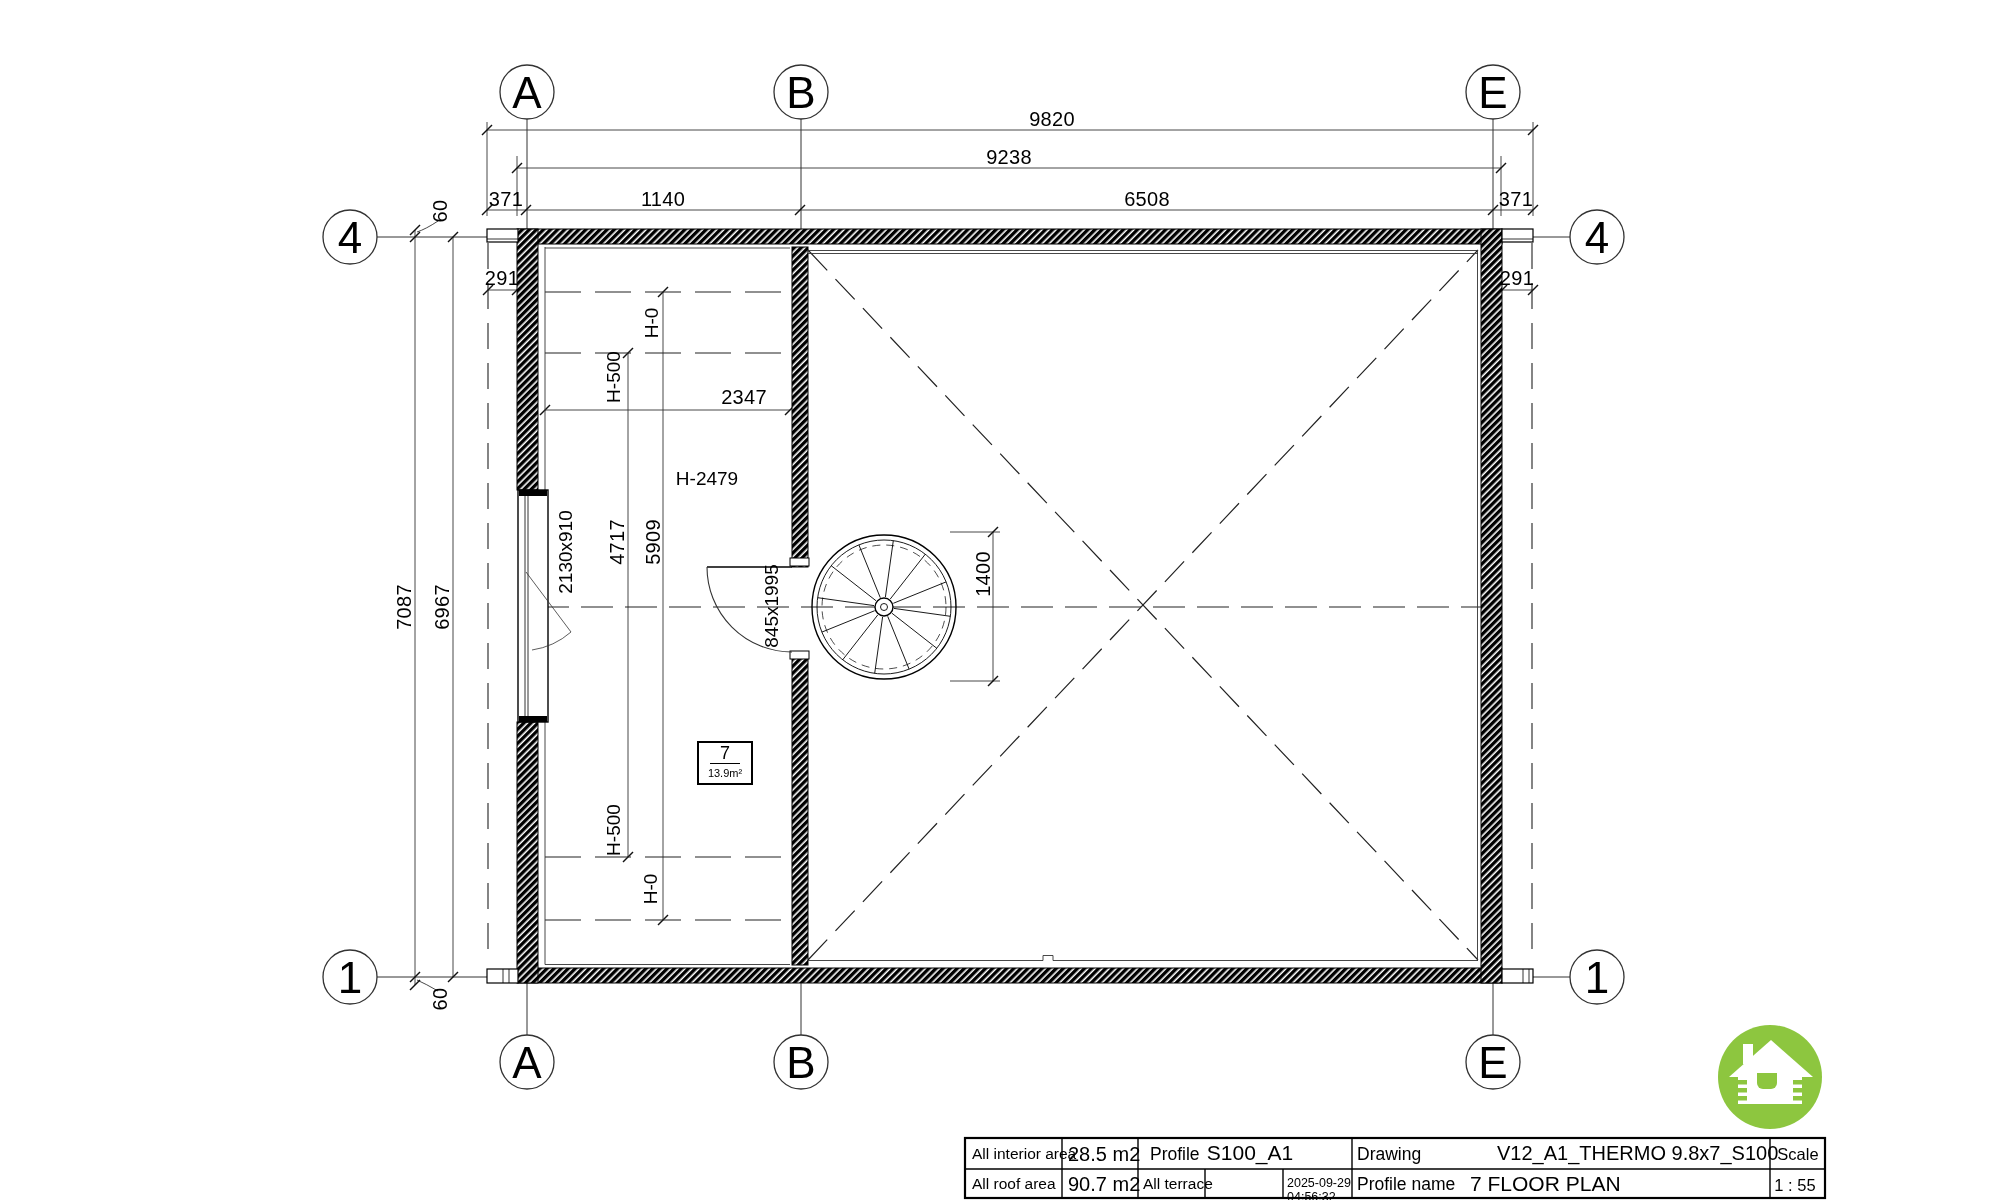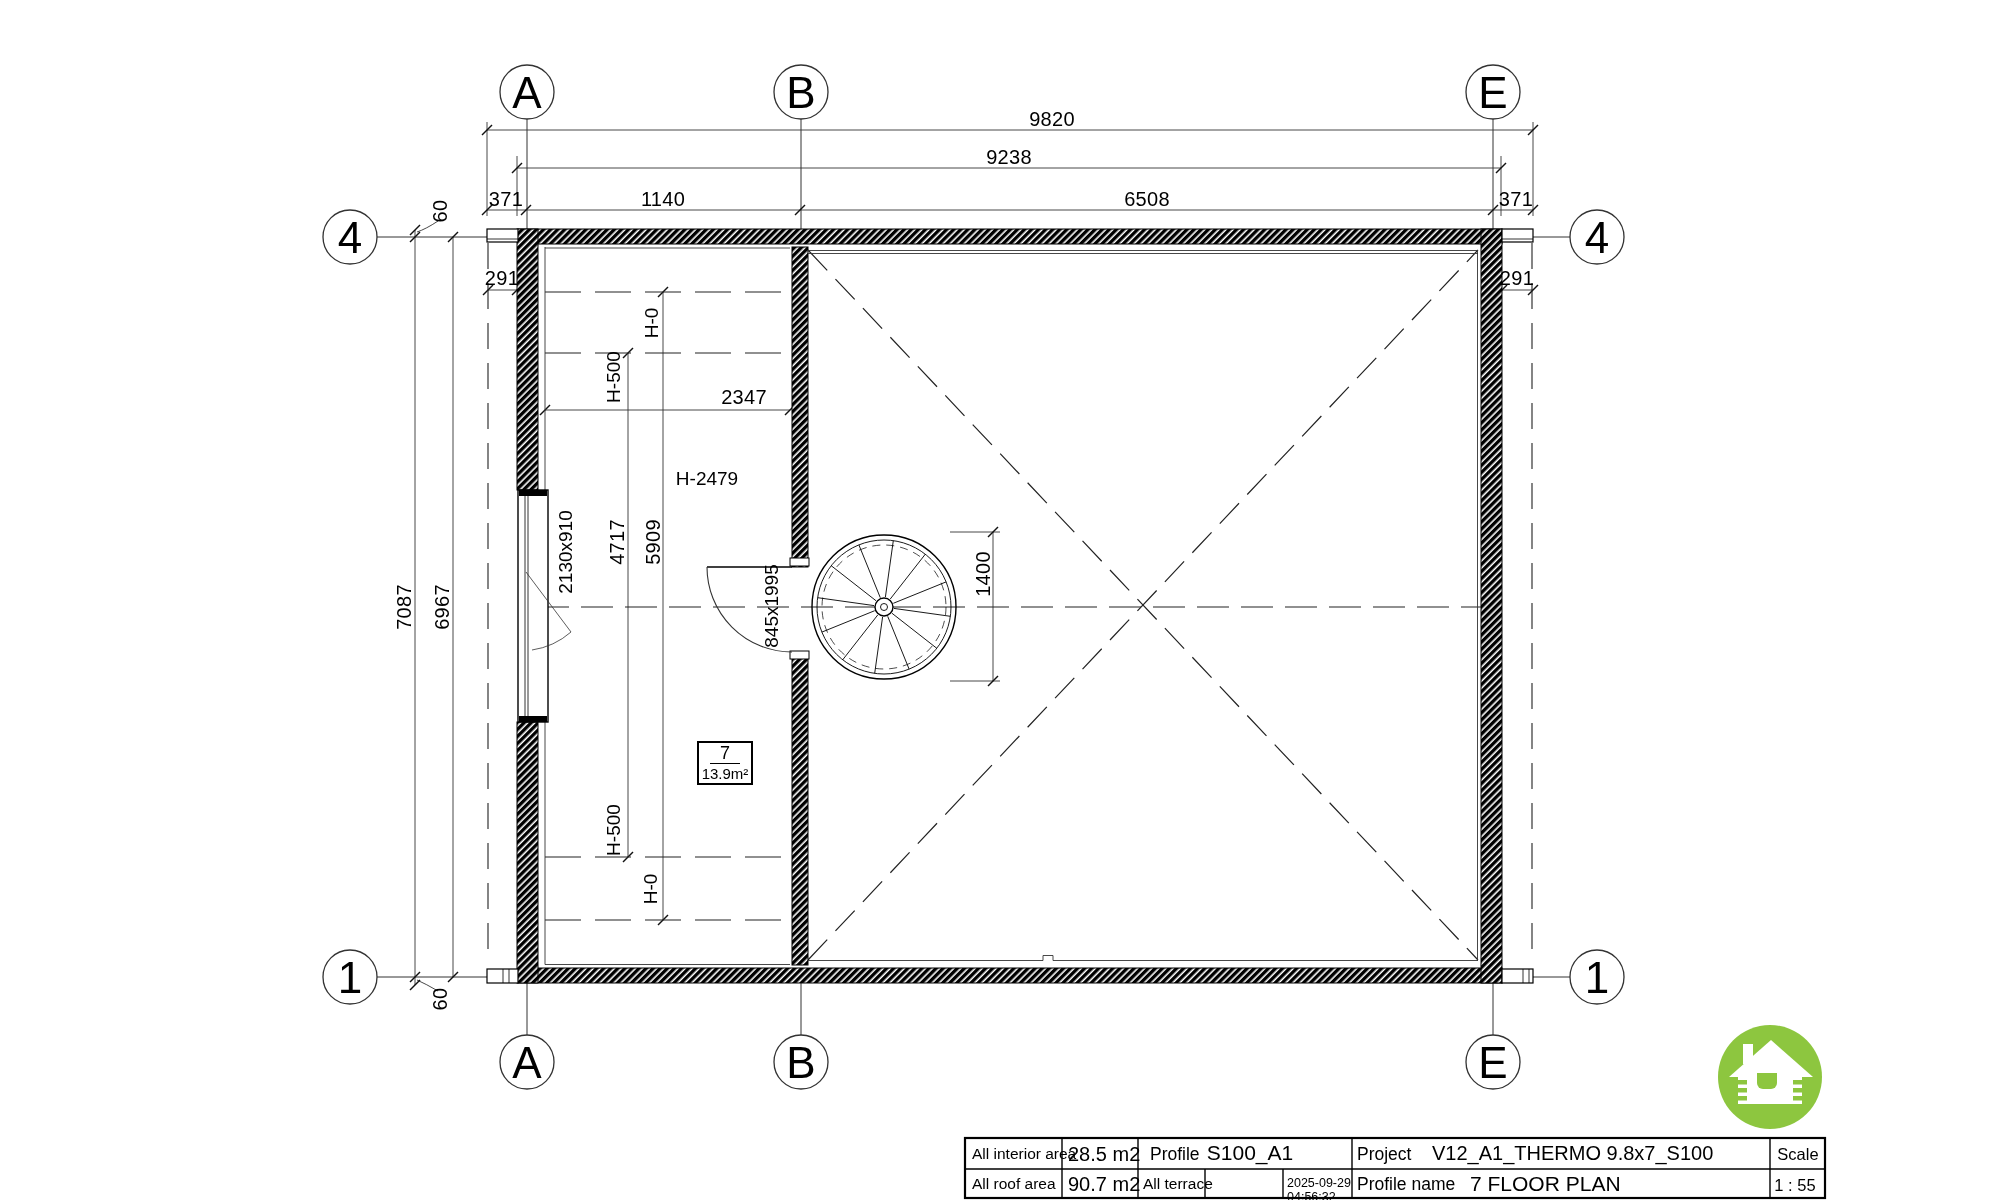--- a/index.html
+++ b/index.html
@@ -17,21 +17,21 @@
   .tb-val{font-size:20px;}
   .tb-big{font-size:21px;}
   .tb-scale{font-size:16.5px;}
   .tb-dt{font-size:12.5px;line-height:14px;}
   .left{transform:translate(0,-50%);}
   
   #room-tag{position:absolute;left:697px;top:741px;width:52px;height:40px;
     border:2px solid #000;background:#fff;display:flex;flex-direction:column;
     align-items:center;justify-content:center;}
   #room-tag .num{font-size:18px;line-height:19px;border-bottom:1.4px solid #000;padding:0 10px;}
-  #room-tag .area{font-size:15px;line-height:19px;}
+  #room-tag .area{font-size:11px;line-height:19px;}
 </style>
 </head>
 <body>
 
 <div id="page">
 
 <svg id="plan-svg" width="2000" height="1200" viewBox="0 0 2000 1200">
   <defs>
     <pattern id="hatch" width="5" height="5" patternUnits="userSpaceOnUse" patternTransform="rotate(45)">
       <rect width="5" height="5" fill="#fff"></rect>
@@ -284,22 +284,22 @@
 
 <div id="room-tag">
   <div class="num">7</div>
   <div class="area">13.9m²</div>
 </div>
 
 <div class="lbl left tb-lab" style="left:972px;top:1154px">All interior area</div>
 <div class="lbl left tb-val" style="left:1068px;top:1154px">28.5 m2</div>
 <div class="lbl left tb-lab2" style="left:1150px;top:1154px">Profile</div>
 <div class="lbl ctr tb-big" style="left:1250px;top:1153px">S100_A1</div>
-<div class="lbl left tb-lab2" style="left:1357px;top:1154px">Project</div>
-<div class="lbl left tb-val" style="left:1432px;top:1153px">V12_A1_THERMO 9.8x7_S100</div>
+<div class="lbl left tb-lab2" style="left:1357px;top:1154px">Drawing</div>
+<div class="lbl left tb-val" style="left:1497px;top:1153px">V12_A1_THERMO 9.8x7_S100</div>
 <div class="lbl ctr tb-scale" style="left:1798px;top:1154px">Scale</div>
 
 <div class="lbl left tb-lab" style="left:972px;top:1184px">All roof area</div>
 <div class="lbl left tb-val" style="left:1068px;top:1184px">90.7 m2</div>
 <div class="lbl left tb-lab" style="left:1143px;top:1184px">All terrace</div>
 <div class="lbl left tb-lab" style="left:1210px;top:1184px"></div>
 <div class="lbl left tb-dt" style="left:1287px;top:1176px;transform:none">
   <div>2025-09-29</div>
   <div>04:56:32</div>
 </div>

